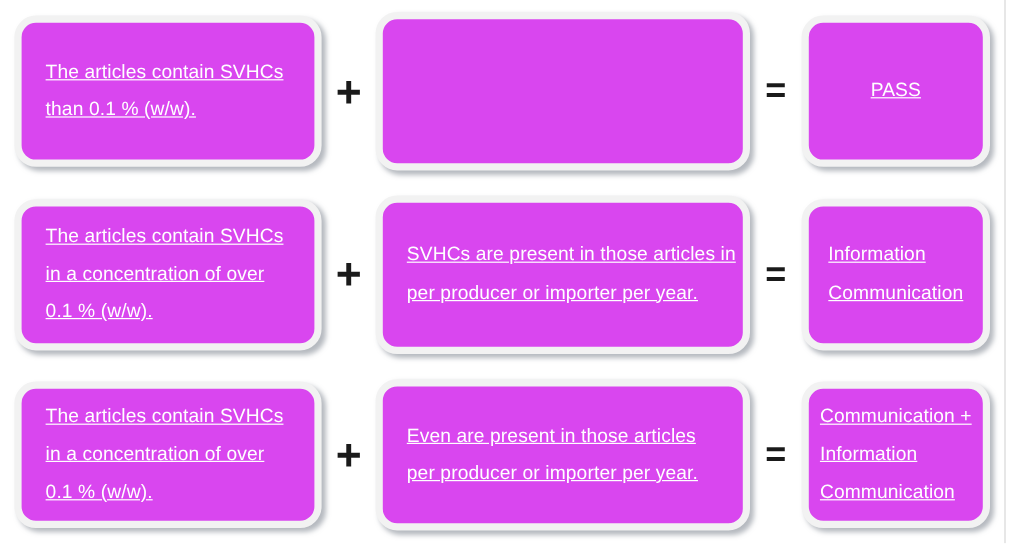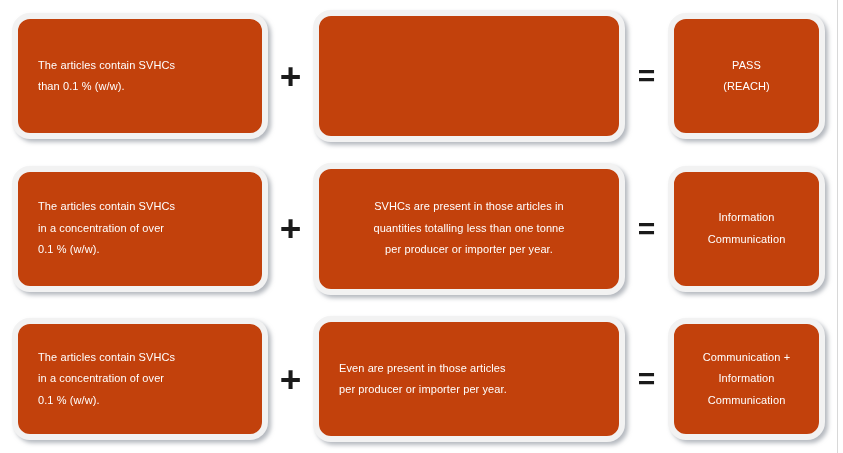--- a/index.html
+++ b/index.html
@@ -38,58 +38,59 @@
   }
 
   .row-1 { top: 6px;   height: 140px; }
   .row-2 { top: 156px; height: 145px; }
   .row-3 { top: 308px; height: 142px; }
 
   
   .box {
     position: relative;
     box-sizing: border-box;
-    background: #c2410c;
+    background: #d946ef;
     border: 6px solid #f2f2f2;
     border-radius: 18px;
     color: #ffffff;
     display: flex;
     flex-direction: column;
     justify-content: center;
     box-shadow: 3px 3px 4px rgba(120,128,138,0.55);
-    font-size: 11px;
+    font-size: 16px;
     line-height: 1.95;
     letter-spacing: 0.1px;
+    text-decoration: underline;
   }
 
   .box .inner {
     padding: 0 20px;
   }
 
   .box.centered {
     align-items: center;
   }
   .box.centered .inner {
-    text-align: center;
+    text-align: left;
     padding: 0 10px;
   }
 
   .line { display: block; white-space: nowrap; }
 
   
   .col-a { width: 256px; margin-left: 12px; }
   .col-b { width: 312px; }
   .col-c { width: 157px; }
 
   .r1 .col-a { height: 126px; }
   .r1 .col-b { height: 132px; }
   .r1 .col-c { height: 126px; }
 
   .r2 .col-a { height: 126px; }
-  .r2 .col-b { height: 132px; text-align: center; }
+  .r2 .col-b { height: 132px; }
   .r2 .col-c { height: 126px; }
 
   .r3 .col-a { height: 122px; }
   .r3 .col-b { height: 126px; }
   .r3 .col-c { height: 122px; }
 
   
   .op {
     display: flex;
     align-items: center;
@@ -131,42 +132,40 @@
     <div class="box col-b">
       <div class="inner">
       </div>
     </div>
 
     <div class="op op-equals">=</div>
 
     <div class="box col-c centered">
       <div class="inner">
         <span class="line">PASS</span>
-        <span class="line">(REACH)</span>
       </div>
     </div>
 
   </div>
 
   <div class="row row-2 r2">
 
     <div class="box col-a">
       <div class="inner">
         <span class="line">The articles contain SVHCs</span>
         <span class="line">in a concentration of over</span>
         <span class="line">0.1 % (w/w).</span>
       </div>
     </div>
 
     <div class="op op-plus">+</div>
 
     <div class="box col-b">
       <div class="inner">
         <span class="line">SVHCs are present in those articles in</span>
-        <span class="line">quantities totalling less than one tonne</span>
         <span class="line">per producer or importer per year.</span>
       </div>
     </div>
 
     <div class="op op-equals">=</div>
 
     <div class="box col-c centered">
       <div class="inner">
         <span class="line">Information</span>
         <span class="line">Communication</span>

